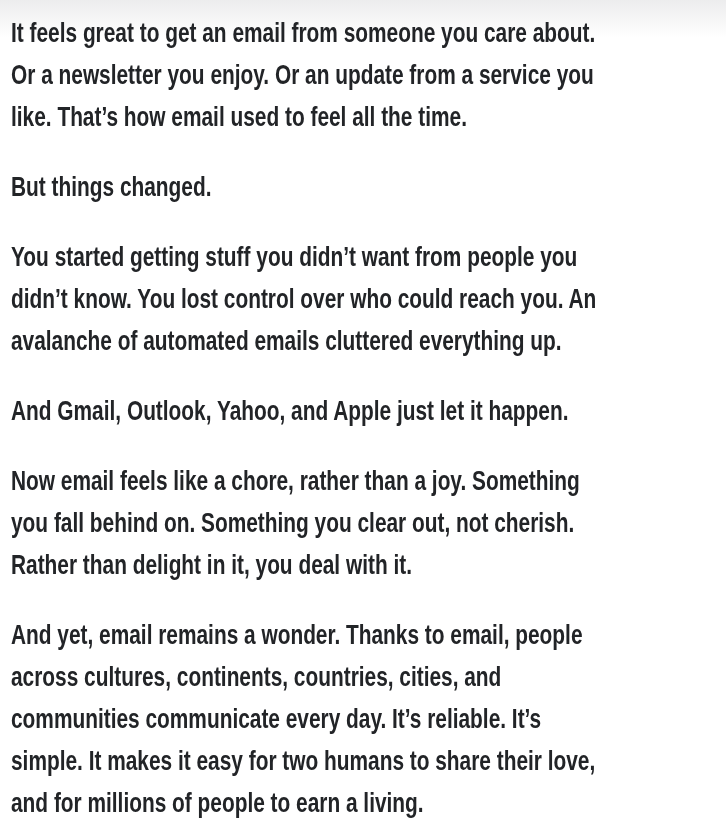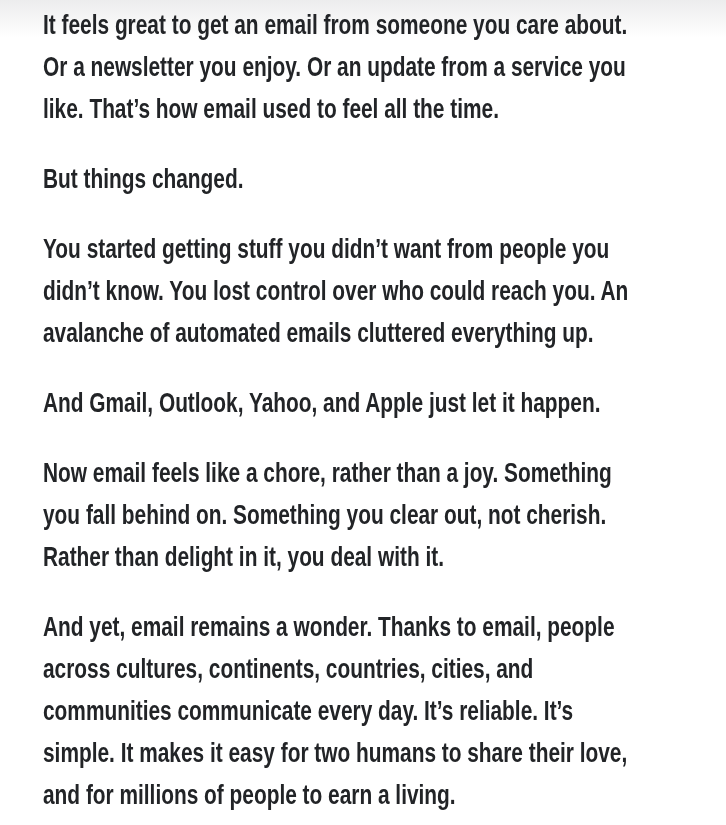--- a/index.html
+++ b/index.html
@@ -19,22 +19,21 @@
     position: absolute;
     top: 0; left: 0; right: 0;
     height: 38px;
     background: linear-gradient(to bottom, rgba(40,42,48,0.085), rgba(40,42,48,0));
     pointer-events: none;
     z-index: 2;
   }
   .article {
     position: relative;
     z-index: 1;
-    padding: 4px 0 0 11px;
-    margin-left: 32px;
+    padding: 12px 0 0 11px;
   }
   
   .condense {
     width: 950px;
     transform: scaleX(0.745);
     transform-origin: top left;
   }
   p.paragraph {
     margin: 0 0 28px 0;
     font-size: 28px;

